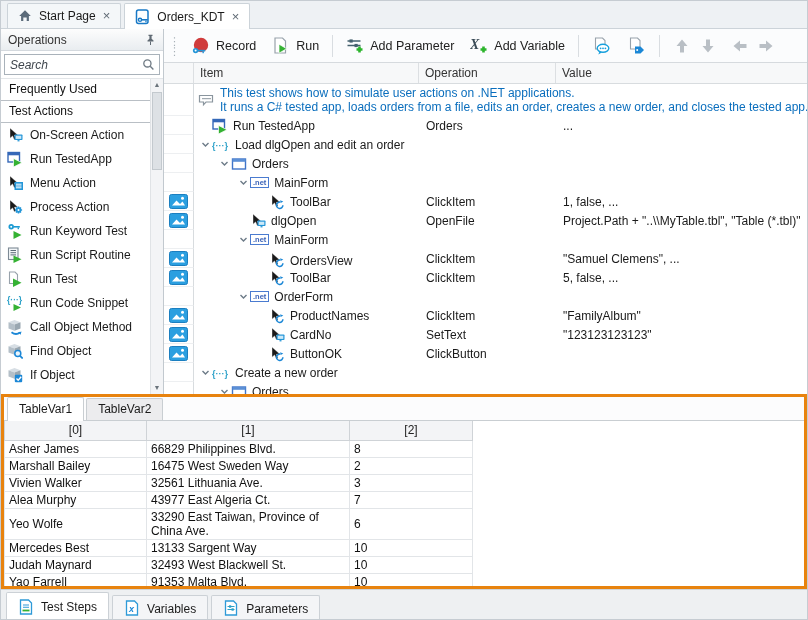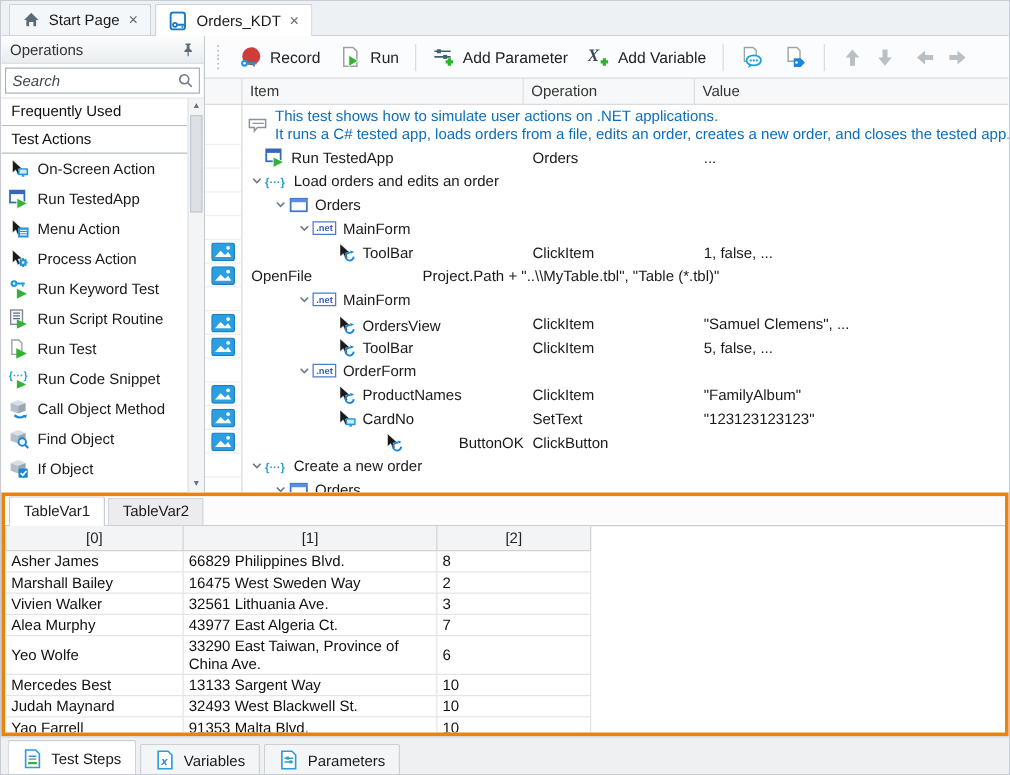--- a/index.html
+++ b/index.html
@@ -407,21 +407,21 @@
                 <span class="chev">
                   <svg width="11" height="11" viewBox="0 0 11 11" xmlns="http://www.w3.org/2000/svg">
                     <path d="M2.5 4l3 3 3-3" fill="none" stroke="#6d7b88" stroke-width="1.4"></path>
                   </svg>
                 </span>
                 <span class="ic">
                   <svg width="18" height="12" viewBox="0 0 18 12" xmlns="http://www.w3.org/2000/svg">
                     <text x="0" y="9.5" font-size="9" font-weight="bold" fill="#2aa0c8">{···}</text>
                   </svg>
                 </span>
-                <span class="tlabel">Load orders and edits an order</span>
+                <span class="tlabel">Load dlgOpen and edit an order</span>
               </div>
               <div class="cell-op"></div>
               <div class="cell-val"></div>
             </div>
             <div class="trow">
               <div class="gut"></div>
               <div class="cell-item" style="padding-left: 23px;">
                 <span class="chev">
                   <svg width="11" height="11" viewBox="0 0 11 11" xmlns="http://www.w3.org/2000/svg">
                     <path d="M2.5 4l3 3 3-3" fill="none" stroke="#6d7b88" stroke-width="1.4"></path>
@@ -479,20 +479,32 @@
             <div class="trow">
               <div class="gut">
                 <span class="ic">
                   <svg width="19" height="15" viewBox="0 0 19 15" xmlns="http://www.w3.org/2000/svg">
                     <rect x=".5" y=".5" width="18" height="14" rx="2" fill="#2b9fe0" stroke="#1b7fc0"></rect>
                     <path d="M3 11.5L7.5 6.5 11 10l2.5-2.5 2.5 4z" fill="#fff"></path>
                     <circle cx="13.5" cy="4.2" r="1.5" fill="#fff"></circle>
                   </svg>
                 </span>
               </div>
+              <div class="cell-item" style="padding-left: 42px;">
+                <span class="chev"></span>
+                <span class="ic">
+                  <svg width="16" height="16" viewBox="0 0 16 16" xmlns="http://www.w3.org/2000/svg">
+                    <path d="M3 1v10.2l2.6-2.3 1.6 3.9 1.9-.8-1.6-3.7 3.3-.3z" fill="#1a1a1a" stroke="#fff" stroke-width=".4"></path>
+                    <rect x="7.5" y="7.5" width="8" height="5.6" rx=".8" fill="#2496d8"></rect>
+                    <rect x="8.7" y="8.7" width="5.6" height="3.2" fill="#cde9f8"></rect>
+                    <rect x="10.5" y="13.1" width="2" height="1.3" fill="#2496d8"></rect>
+                  </svg>
+                </span>
+                <span class="tlabel">dlgOpen</span>
+              </div>
               <div class="cell-op">OpenFile</div>
               <div class="cell-val">Project.Path + "..\\MyTable.tbl", "Table (*.tbl)"</div>
             </div>
             <div class="trow">
               <div class="gut"></div>
               <div class="cell-item" style="padding-left: 42px;">
                 <span class="chev">
                   <svg width="11" height="11" viewBox="0 0 11 11" xmlns="http://www.w3.org/2000/svg">
                     <path d="M2.5 4l3 3 3-3" fill="none" stroke="#6d7b88" stroke-width="1.4"></path>
                   </svg>
@@ -617,21 +629,21 @@
             <div class="trow">
               <div class="gut">
                 <span class="ic">
                   <svg width="19" height="15" viewBox="0 0 19 15" xmlns="http://www.w3.org/2000/svg">
                     <rect x=".5" y=".5" width="18" height="14" rx="2" fill="#2b9fe0" stroke="#1b7fc0"></rect>
                     <path d="M3 11.5L7.5 6.5 11 10l2.5-2.5 2.5 4z" fill="#fff"></path>
                     <circle cx="13.5" cy="4.2" r="1.5" fill="#fff"></circle>
                   </svg>
                 </span>
               </div>
-              <div class="cell-item" style="padding-left: 61px; justify-content: space-between;">
+              <div class="cell-item" style="padding-left: 61px;">
                 <span class="chev"></span>
                 <span class="ic">
                   <svg width="16" height="16" viewBox="0 0 16 16" xmlns="http://www.w3.org/2000/svg">
                     <path d="M3 1v10.2l2.6-2.3 1.6 3.9 1.9-.8-1.6-3.7 3.3-.3z" fill="#1a1a1a" stroke="#fff" stroke-width=".4"></path>
                     <path d="M13.9 11.3a3.2 3.2 0 1 1-2.3-3.1" fill="none" stroke="#1b87d6" stroke-width="1.5"></path>
                     <path d="M11 6.3l1.1 2.4 2.2-1.3z" fill="#1b87d6"></path>
                   </svg>
                 </span>
                 <span class="tlabel">ButtonOK</span>
               </div>

